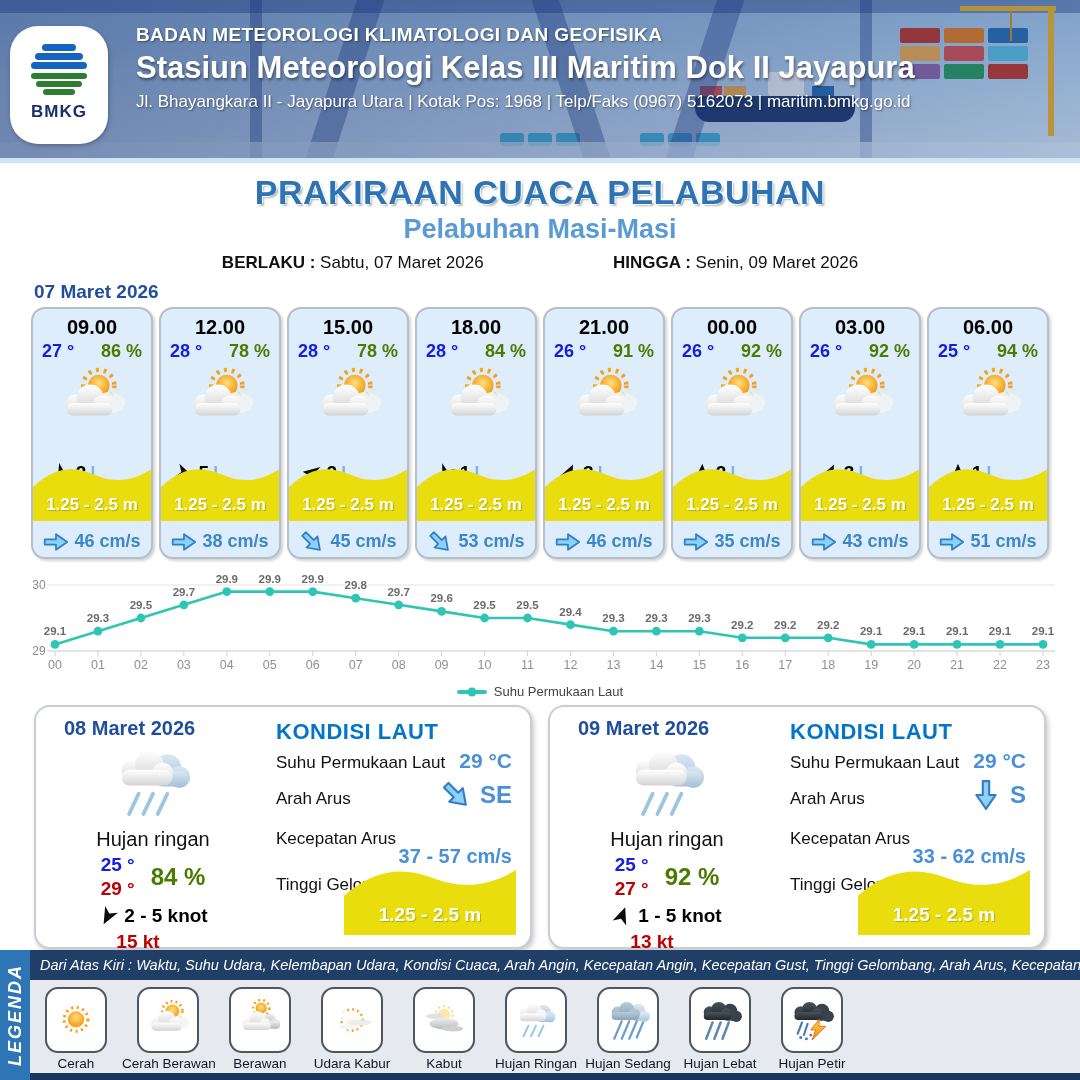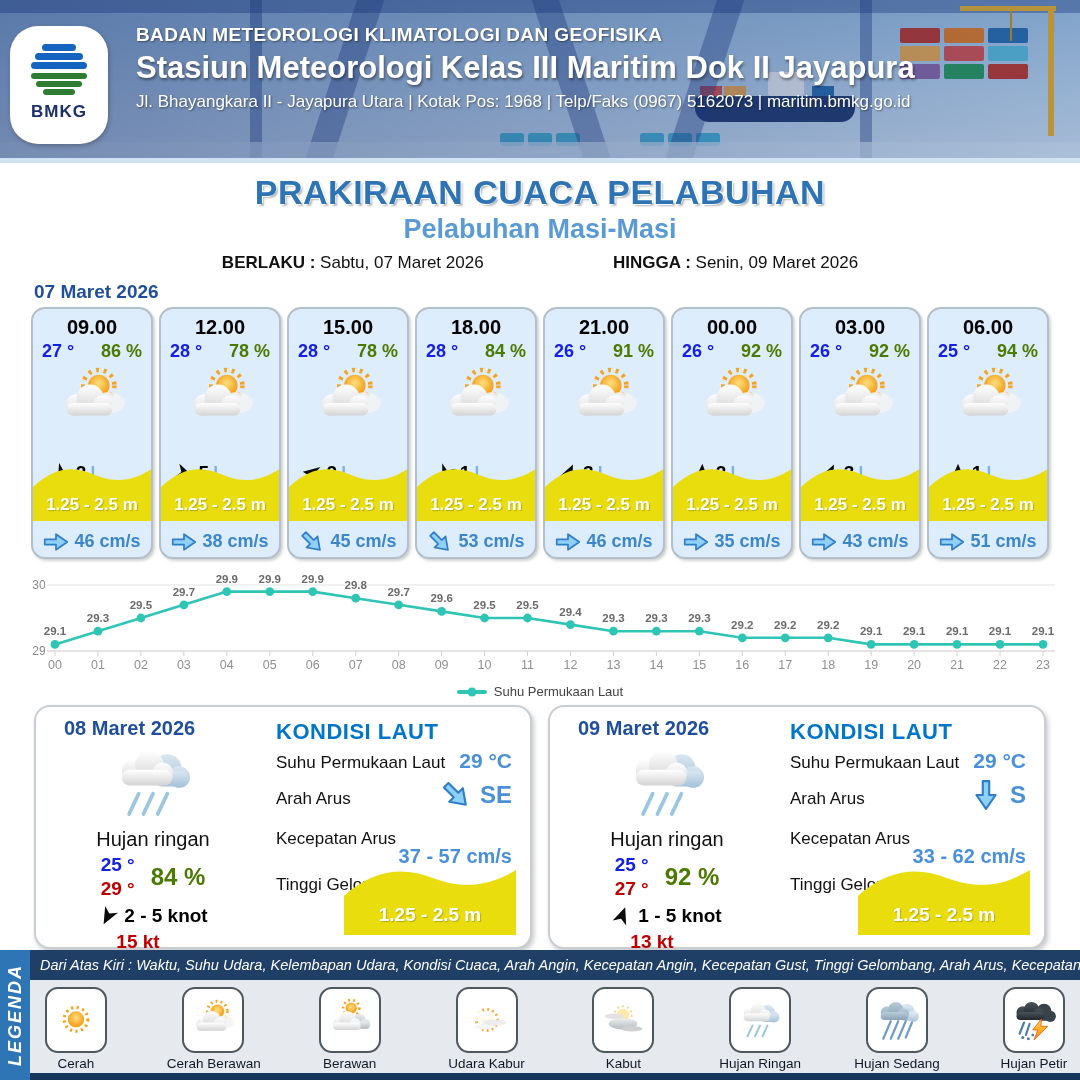--- a/index.html
+++ b/index.html
@@ -106,21 +106,21 @@
   .d-wave span{position:absolute;left:0;right:0;bottom:9px;text-align:center;color:#fff;
                font-weight:bold;font-size:19px;text-shadow:1px 1px 1px rgba(150,140,0,.6);}
 
   
   .legend{position:absolute;left:0;right:0;bottom:0;height:130px;background:#e6e9ed;}
   .legend-tab{position:absolute;left:0;top:0;bottom:0;width:30px;background:#2e75b6;overflow:hidden;}
   .legend-tab span{position:absolute;left:50%;top:50%;transform:translate(-50%,-50%) rotate(-90deg);
       color:#fff;font-weight:bold;font-style:italic;font-size:18px;letter-spacing:2px;white-space:nowrap;}
   .legend-note{margin-left:30px;height:30px;background:#1f3f66;color:#fff;font-style:italic;
       font-size:14.5px;line-height:30px;padding-left:10px;white-space:nowrap;overflow:hidden;}
-  .legend-items{margin-left:30px;display:flex;justify-content:space-between;padding-top:7px;}
+  .legend-items{margin-left:30px;display:flex;justify-content:flex-start;padding-top:7px;}
   .litem{text-align:center;width:92px;}
   .lbox{width:58px;height:62px;margin:0 auto;background:#fff;border:2px solid #4e565e;border-radius:13px;
         display:flex;align-items:center;justify-content:center;}
   .lbox svg{width:50px;height:48px;}
   .llbl{font-size:13.5px;color:#101828;margin-top:3px;white-space:nowrap;}
   .legend-strip{position:absolute;left:30px;right:0;bottom:0;height:7px;background:#17375e;}
 </style>
 </head>
 <body>
 
@@ -964,20 +964,28 @@
           <div class="lbox">
             <svg viewBox="0 0 80 72">
               <use href="#ic-rain-medium"></use>
             </svg>
           </div>
           <div class="llbl">Hujan Sedang</div>
         </div>
       <div class="litem">
           <div class="lbox">
             <svg viewBox="0 0 80 72">
+              <use href="#ic-rain-heavy"></use>
+            </svg>
+          </div>
+          <div class="llbl">Hujan Lebat</div>
+        </div>
+      <div class="litem">
+          <div class="lbox">
+            <svg viewBox="0 0 80 72">
               <use href="#ic-storm"></use>
             </svg>
           </div>
           <div class="llbl">Hujan Petir</div>
         </div>
     </div>
     <div class="legend-strip"></div>
   </section>
 
 </div>

